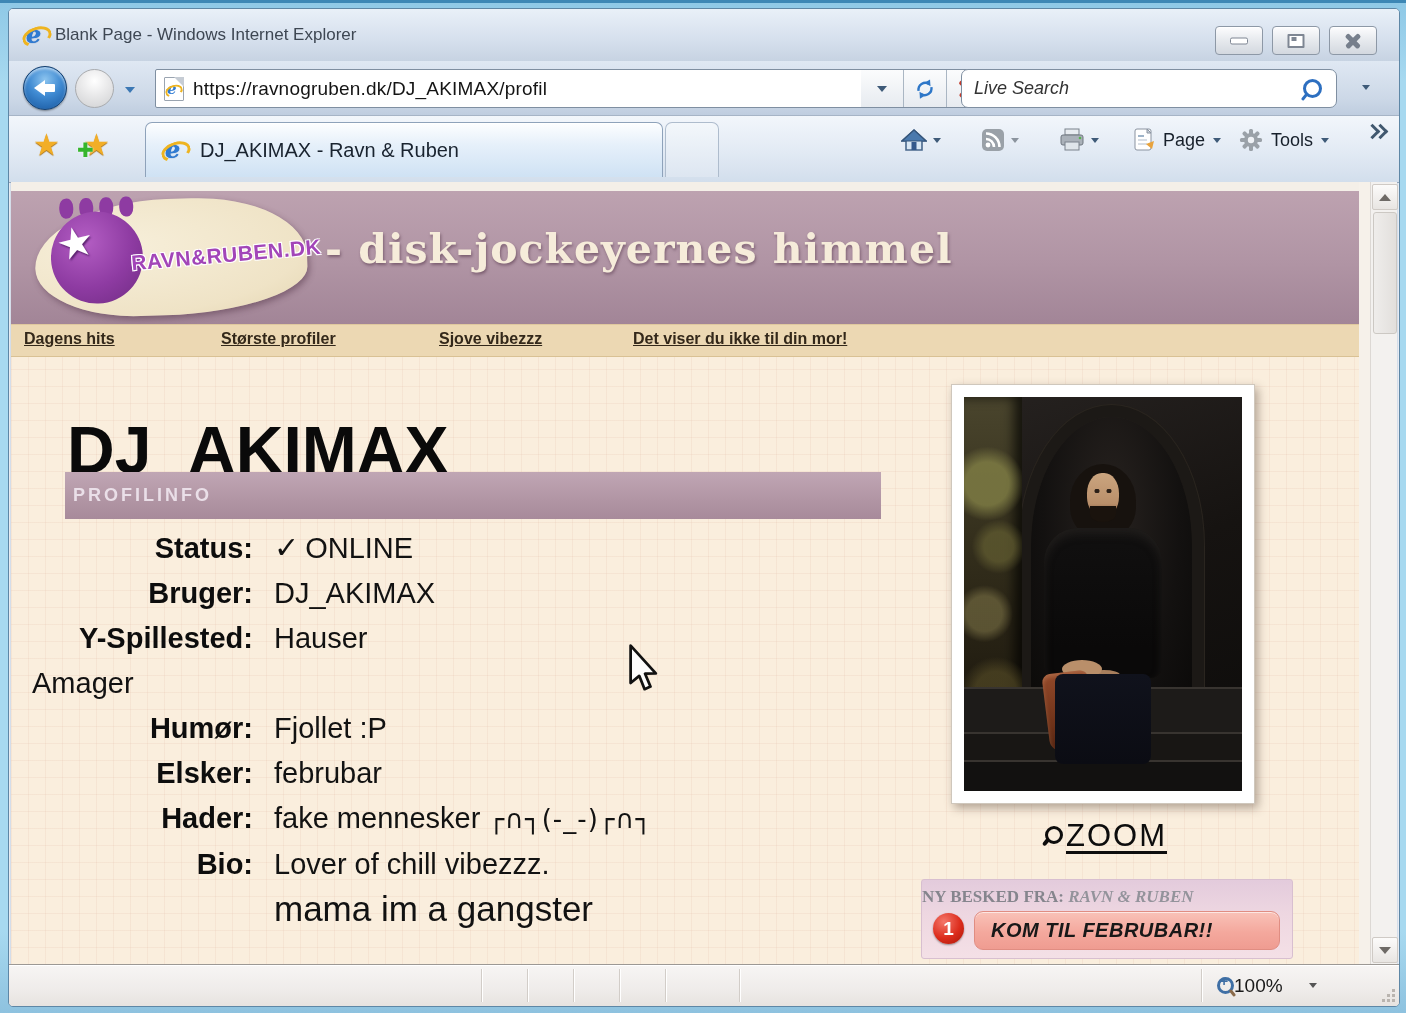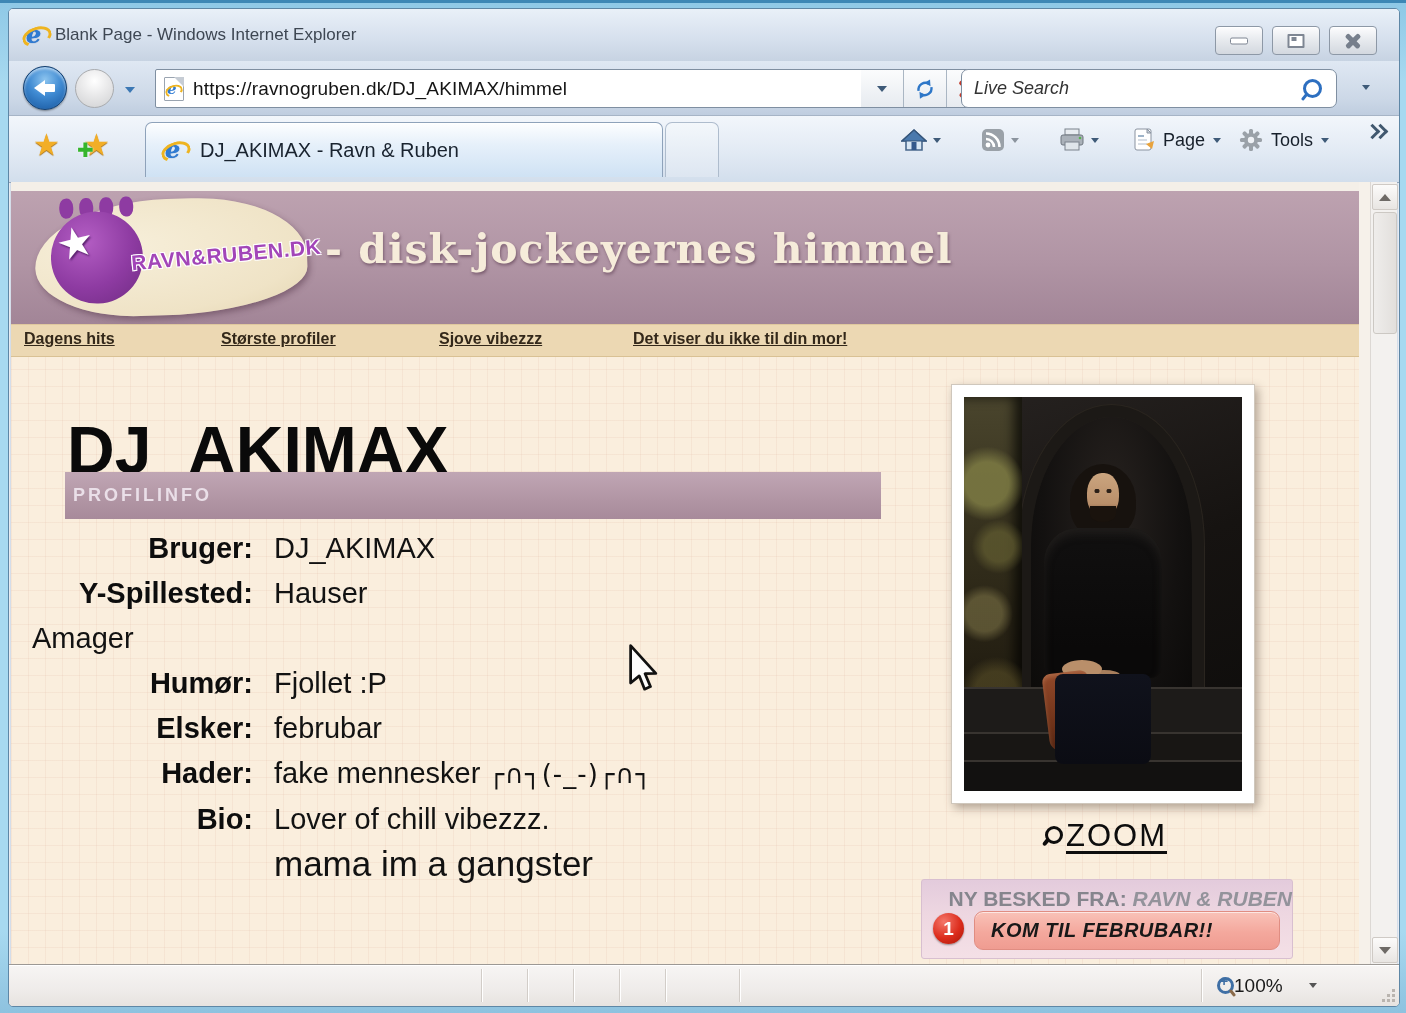--- a/index.html
+++ b/index.html
@@ -199,21 +199,21 @@
   .zoom-link{position:absolute;left:1034px;top:636px;font-size:31px;color:#0d0d0d;cursor:pointer;white-space:nowrap;}
   .zoom-link .mag2{position:relative;display:inline-block;width:12px;height:12px;border:3.5px solid #0d0d0d;
     border-radius:50%;margin-right:3px;vertical-align:2px;}
   .zoom-link .mag2::after{content:"";position:absolute;width:3.5px;height:8px;background:#0d0d0d;border-radius:2px;
     left:-4px;bottom:-5px;transform:rotate(40deg);}
   .zoom-link .zt{text-decoration:underline;text-decoration-thickness:3px;text-underline-offset:5px;letter-spacing:2px;}
 
   .msg-panel{position:absolute;left:910px;top:697px;width:370px;height:78px;
     background:linear-gradient(180deg,#e3cbdc 0%,#eed7e1 45%,#f4e0e6 100%);
     border:1px solid #d8bfd0;border-radius:3px;}
-  .msg-head{position:absolute;left:0;top:7px;width:100%;text-align:right;font-size:21px;font-weight:bold;color:#85858d;}
+  .msg-head{position:absolute;left:0;top:7px;width:100%;text-align:left;font-size:17px;font-weight:bold;color:#85858d;font-family:Liberation Serif, serif;}
   .msg-head .from{font-style:italic;font-weight:bold;color:#93939b;}
   .msg-badge{position:absolute;left:11px;top:33px;width:31px;height:31px;border-radius:50%;
     background:radial-gradient(circle at 35% 28%,#f4776a 0%,#dc2c1c 55%,#a81608 100%);
     color:#fff;font-weight:bold;font-size:19px;display:flex;align-items:center;justify-content:center;
     box-shadow:0 1px 2px rgba(0,0,0,.4);}
   .msg-btn{position:absolute;left:52px;top:31px;width:304px;height:37px;border-radius:9px;
     background:linear-gradient(180deg,#f9c2b8 0%,#f4a89d 55%,#ef9c91 100%);
     border:1px solid #e08d82;box-shadow:0 1px 0 rgba(255,255,255,.6) inset;
     display:flex;align-items:center;}
   .msg-btn span{margin-left:16px;font-size:20px;font-weight:bold;font-style:italic;color:#181818;letter-spacing:.5px;}
@@ -287,21 +287,21 @@
       <div class="navcircle-back">
           <span class="arrow"></span>
         </div>
       <div class="navcircle-fwd"></div>
       <span class="caret nav-caret"></span>
       <div class="addressbox">
         <span class="doc">
             <span class="e">e</span>
             <span class="ring"></span>
           </span>
-        <span class="address-url">https://ravnogruben.dk/DJ_AKIMAX/himmel</span>
+        <span class="address-url">https://ravnogruben.dk/DJ_AKIMAX/profil</span>
       </div>
       <div class="addr-controls">
         <div class="addr-seg" style="border-left:none;">
             <span class="caret"></span>
           </div>
         <div class="addr-seg">
           <svg class="icon-svg" width="22" height="22" viewBox="0 0 24 24">
               <g stroke="#2e77c8" stroke-width="2.6" fill="none">
                 <path d="M5 14 A 7.5 7.5 0 0 1 16.5 6.5"></path>
                 <path d="M19 10 A 7.5 7.5 0 0 1 7.5 17.5"></path>
@@ -420,20 +420,24 @@
         </div>
 
         <h1 class="profile-title">DJ_AKIMAX</h1>
 
         <div class="profilinfo-bar">
           <span class="profilinfo-text">PROFILINFO</span>
         </div>
 
         <div class="rows">
           <div class="row">
+            <span class="lab">Status:</span>
+            <span class="val online"><span class="chk">✓</span><span>ONLINE</span></span>
+          </div>
+          <div class="row">
             <span class="lab">Bruger:</span>
             <span class="val">DJ_AKIMAX</span>
           </div>
           <div class="row">
             <span class="lab">Y-Spillested:</span>
             <span class="val">Hauser</span>
           </div>
           <div class="row">
             <span class="val">Amager</span>
           </div>

